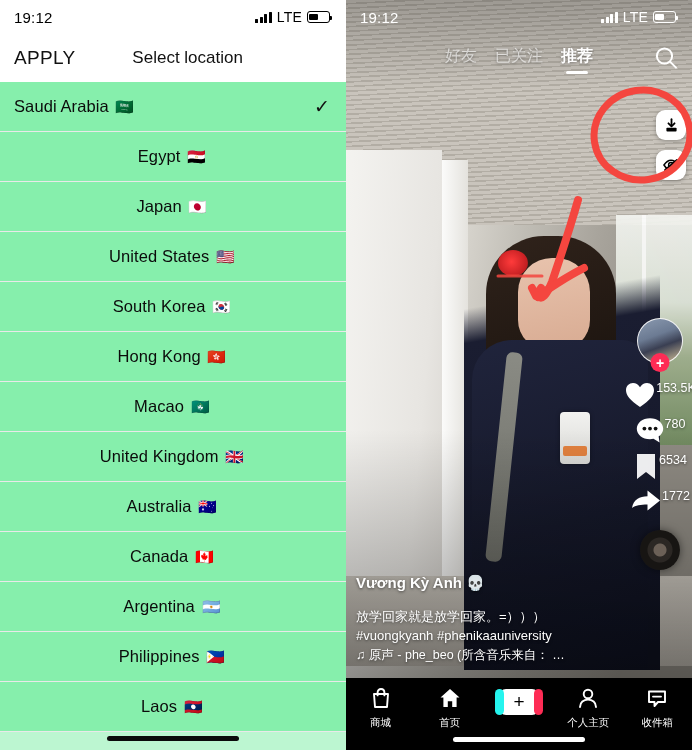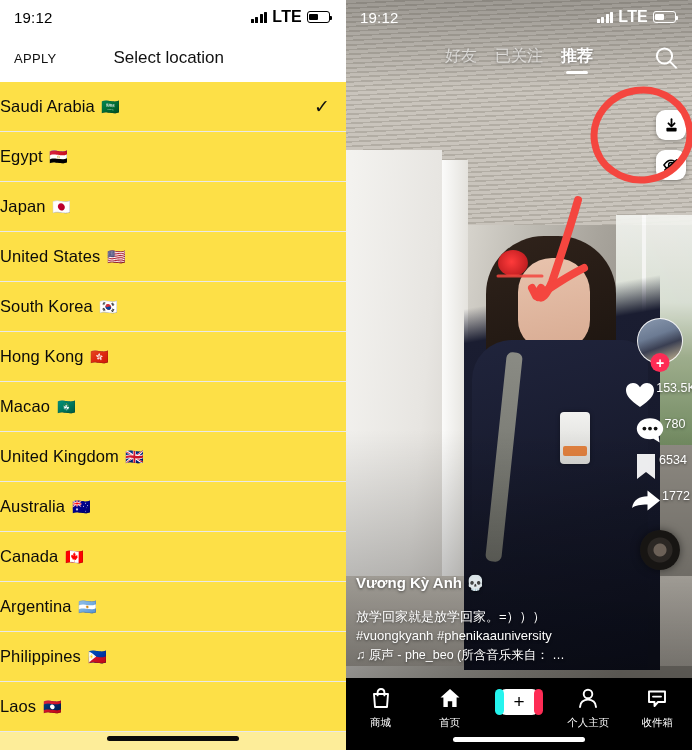--- a/index.html
+++ b/index.html
@@ -25,54 +25,55 @@
     color:#000;
   }
   .status-time{ font-size:15px; font-weight:normal; letter-spacing:.2px; }
   .status-right{ display:flex; align-items:center; gap:5px; }
   .bars{ display:flex; align-items:flex-end; gap:1.5px; height:11px; }
   .bars i{ width:3px; background:#000; display:block; border-radius:.5px; }
   .bars i:nth-child(1){ height:4px; }
   .bars i:nth-child(2){ height:6px; }
   .bars i:nth-child(3){ height:8.5px; }
   .bars i:nth-child(4){ height:11px; }
-  .lte{ font-size:16px; font-weight:bold; letter-spacing:.2px; }
+  .lte{ font-size:14px; font-weight:normal; letter-spacing:.2px; }
   .battery{
     width:23px; height:11.5px; border:1.4px solid #000; border-radius:3px;
     position:relative; padding:1.3px;
   }
   .battery::after{
     content:""; position:absolute; right:-3.4px; top:3.4px;
     width:2px; height:4px; background:#000; border-radius:0 1px 1px 0;
   }
   .battery .fill{ height:100%; width:48%; background:#000; border-radius:1px; }
 
   .picker-header{
     height:48px;
     display:flex; align-items:center;
     padding:0 14px;
     color:#111;
   }
   .apply-btn{
-    font-size:13px; letter-spacing:.3px; color:#111;
+    font-size:19px; letter-spacing:.3px; color:#111;
     background:none; border:none; cursor:pointer;
     font-family:inherit;
   }
   .picker-title{
     font-size:17px; color:#111; margin-left:57px;
   }
 
   .country-list{ position:relative; }
   .country-row{
     height:50px;
     display:flex; align-items:center;
-    padding:0 16px 0 0;
+    padding:0 16px 0 14px;
     border-bottom:1px solid #e9e9e9;
     cursor:pointer;
-    background:#fde047;
+    background:#86efac;
+    justify-content:center;
   }
   .country-name{
     font-size:16.5px; color:#0b0b0b;
     display:flex; align-items:center; gap:7px;
     letter-spacing:.1px;
   }
   .flag{ font-size:15px; line-height:1; }
   .check{
     margin-left:auto; font-size:19px; color:#111; font-weight:300;
   }

